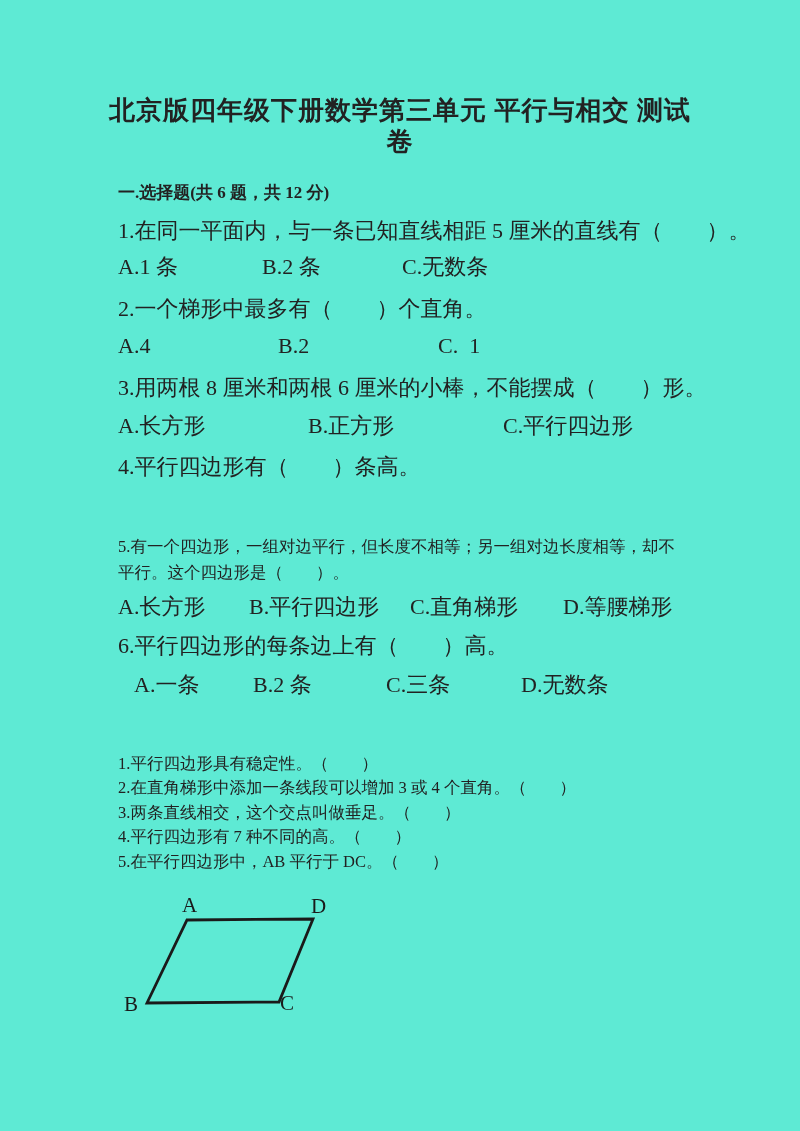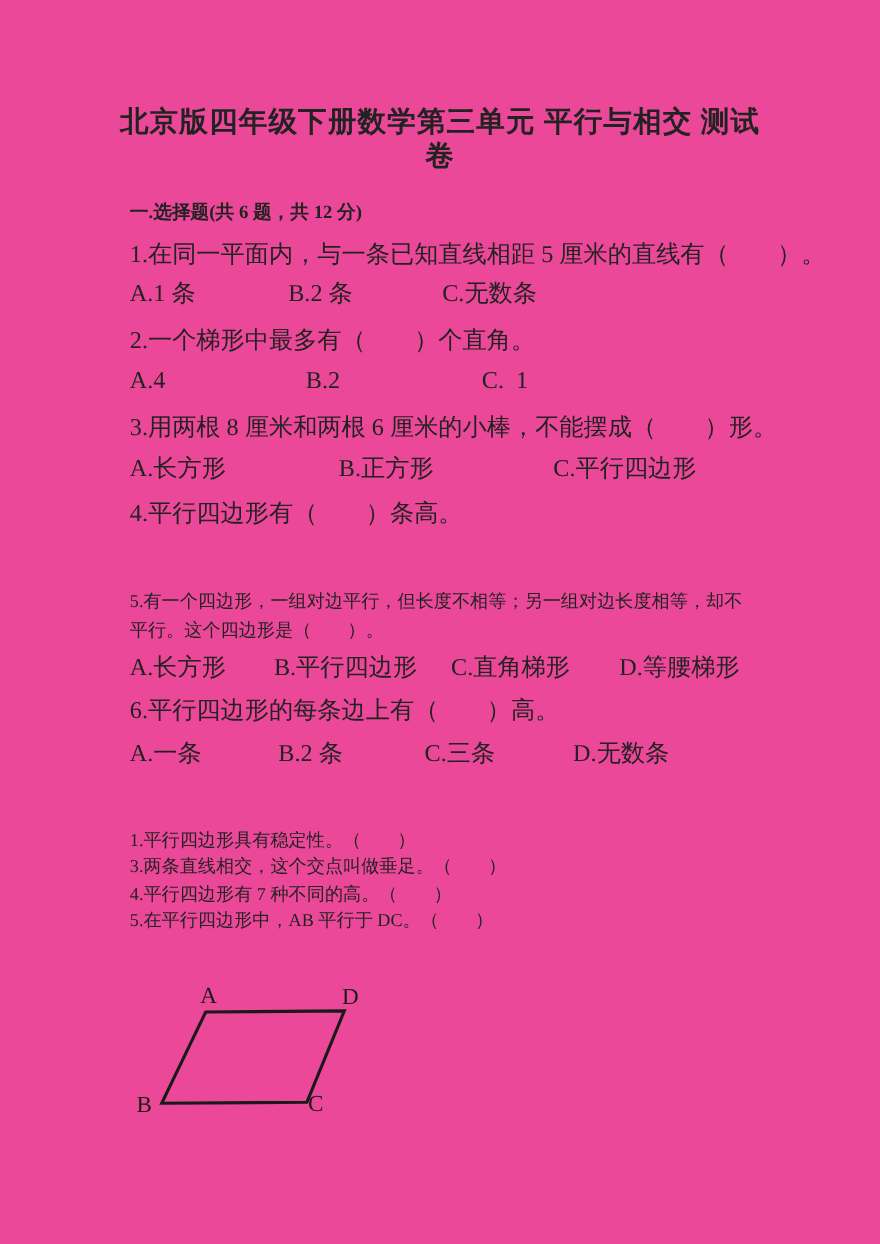--- a/index.html
+++ b/index.html
@@ -1,21 +1,21 @@
 <!DOCTYPE html>
 <html><head>
 <meta charset="utf-8">
 <style>
   html, body { margin: 0; padding: 0; background: #e8e8e8; }
   .page {
     position: relative;
     width: 800px;
     height: 1131px;
     margin: 0 auto;
-    background: #ec4899;
+    background: #5eead4;
     color: #222222;
     font-family: "Liberation Serif", "DejaVu Serif", serif;
     overflow: hidden;
   }
   .title {
     position: absolute;
     top: 95px;
     left: 0;
     width: 100%;
     margin: 0;
@@ -130,29 +130,30 @@
   </div>
   <div class="optrow" style="top:597px">
     <span class="opt" style="left:0px">A.长方形</span>
     <span class="opt" style="left:131px">B.平行四边形</span>
     <span class="opt" style="left:292px">C.直角梯形</span>
     <span class="opt" style="left:445px">D.等腰梯形</span>
   </div>
 
   <div class="qtext" style="top:636px">6.平行四边形的每条边上有（　　）高。</div>
   <div class="optrow" style="top:675px">
-    <span class="opt" style="left:0px">A.一条</span>
+    <span class="opt" style="left:16px">A.一条</span>
     <span class="opt" style="left:135px">B.2 条</span>
     <span class="opt" style="left:268px">C.三条</span>
     <span class="opt" style="left:403px">D.无数条</span>
   </div>
 
 
   <div class="judge">
     <div>1.平行四边形具有稳定性。（　　）</div>
+    <div>2.在直角梯形中添加一条线段可以增加 3 或 4 个直角。（　　）</div>
     <div>3.两条直线相交，这个交点叫做垂足。（　　）</div>
     <div>4.平行四边形有 7 种不同的高。（　　）</div>
     <div>5.在平行四边形中，AB 平行于 DC。（　　）</div>
   </div>
 
   <svg class="figure" viewBox="0 0 250 140">
     <polygon points="87,40 213,39 179,122 47,123"></polygon>
     <text x="82" y="32">A</text>
     <text x="211" y="33">D</text>
     <text x="24" y="131">B</text>

